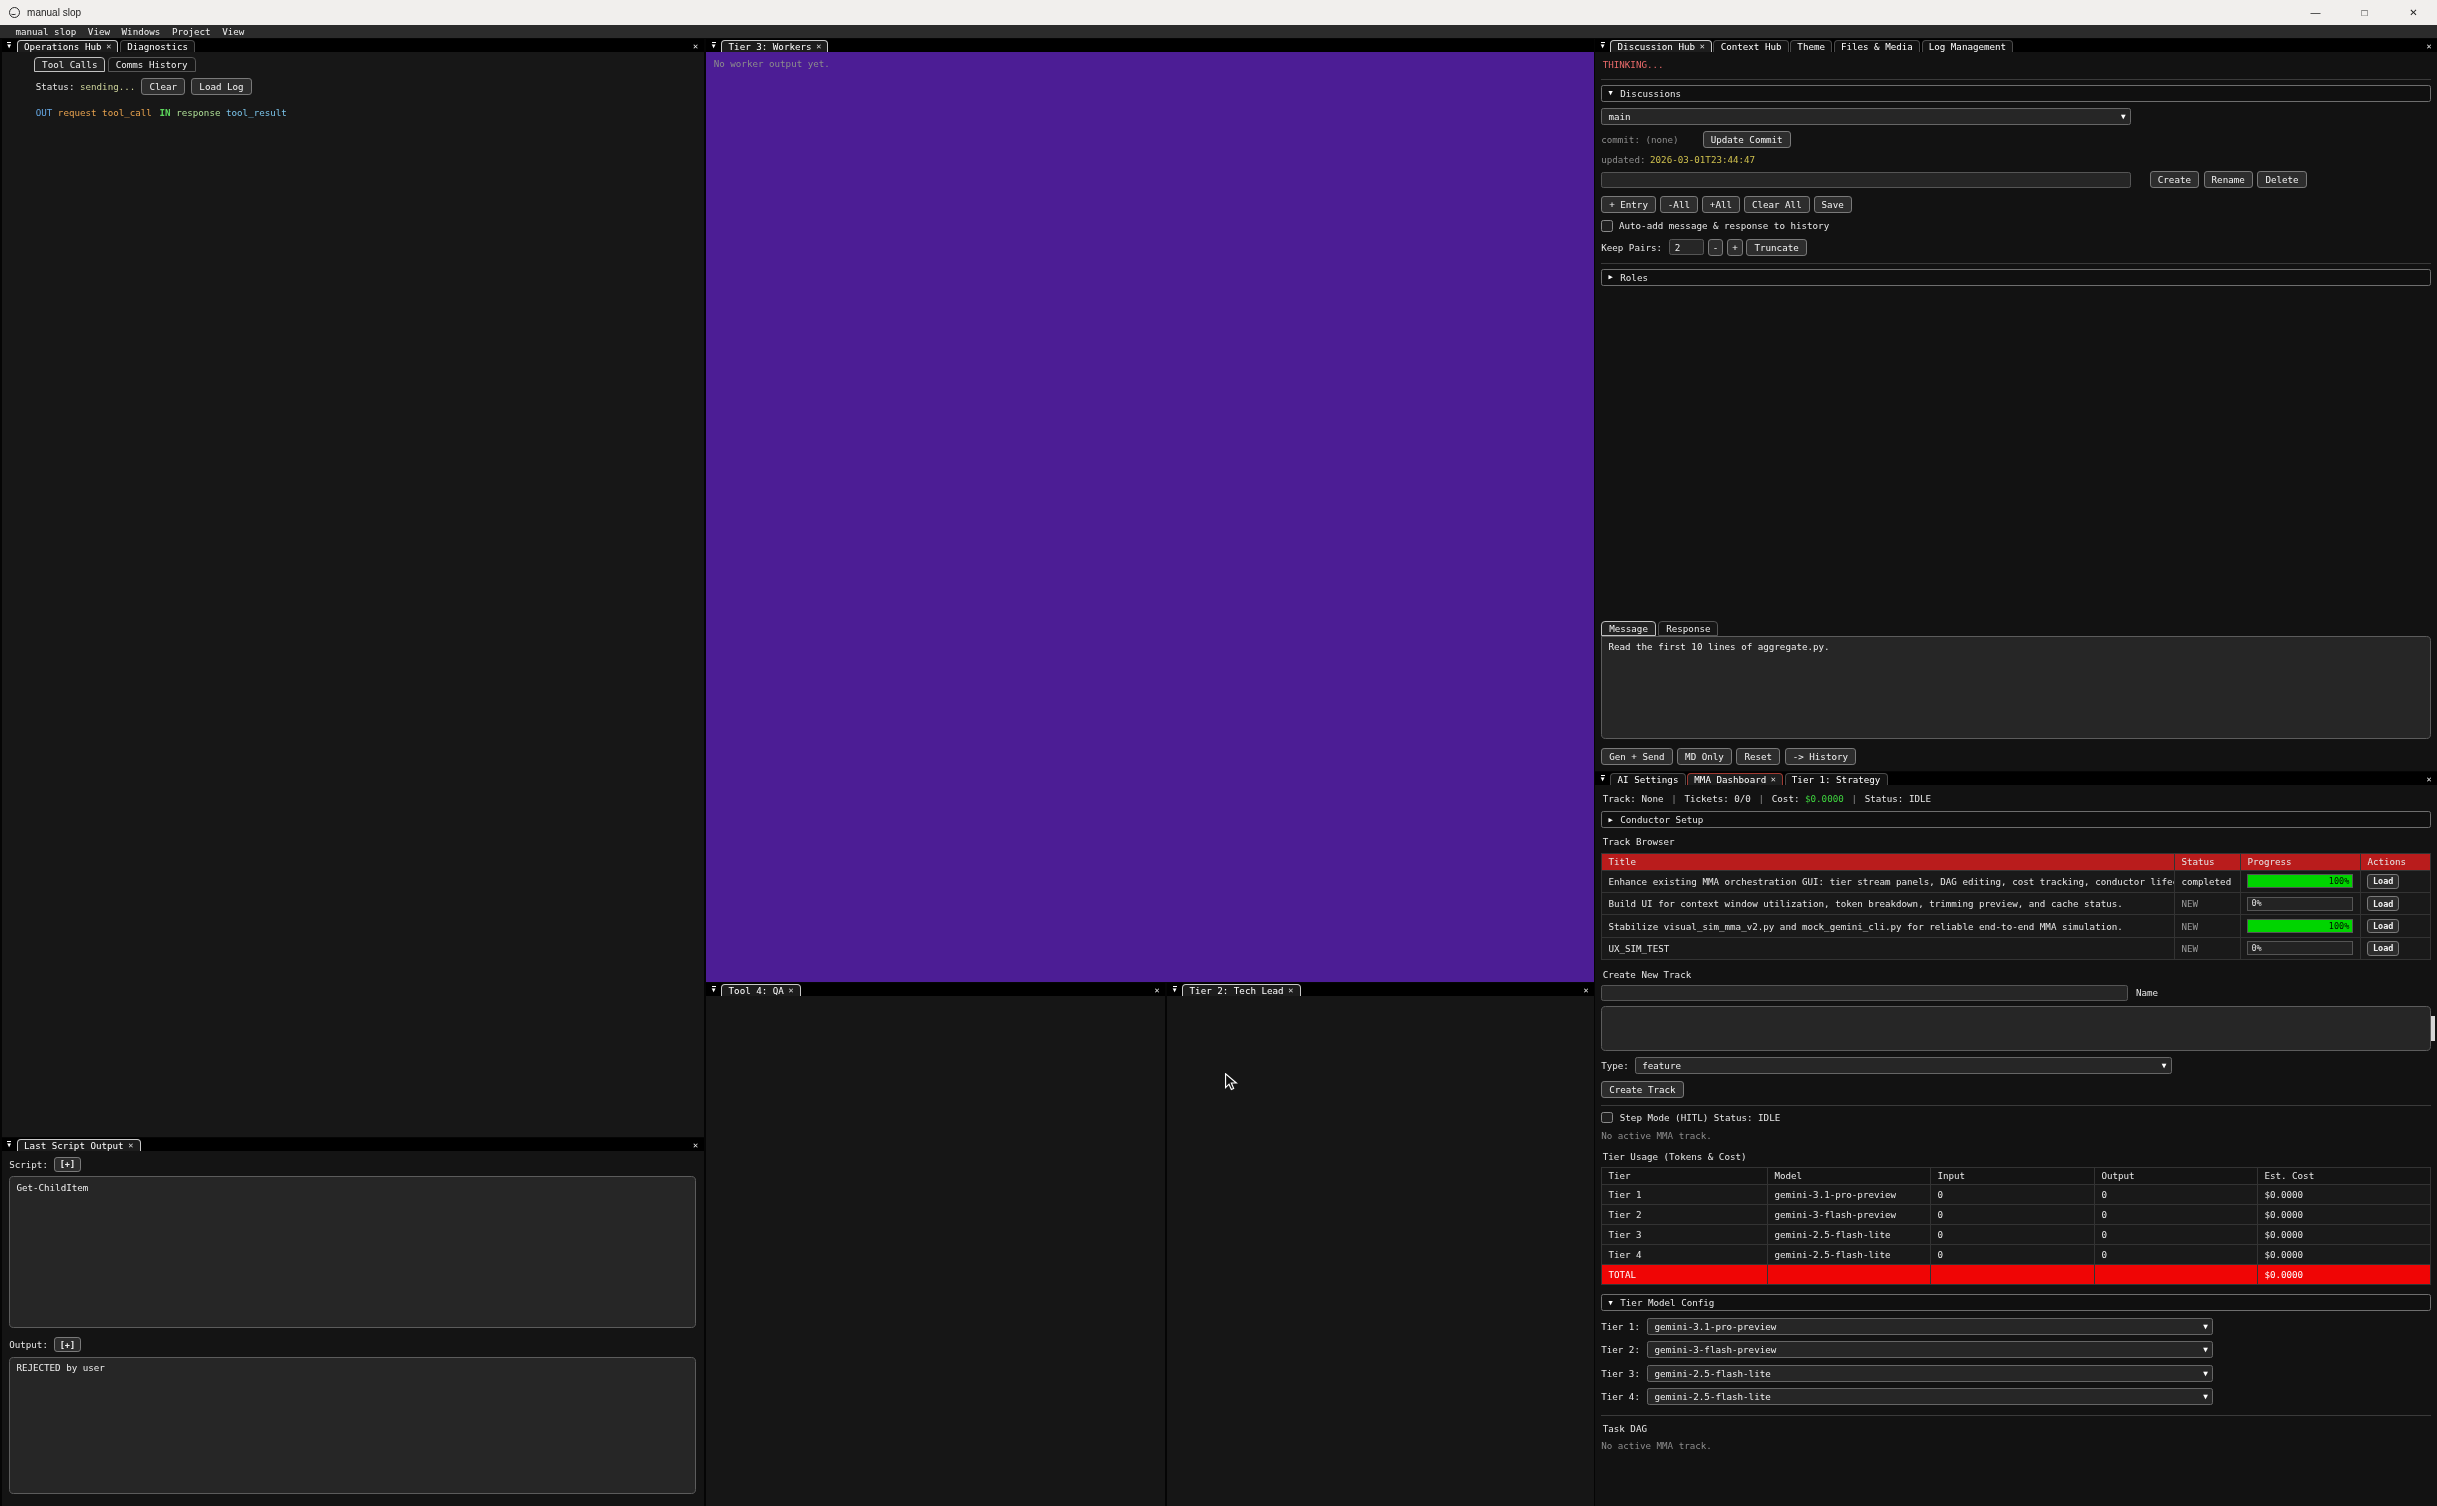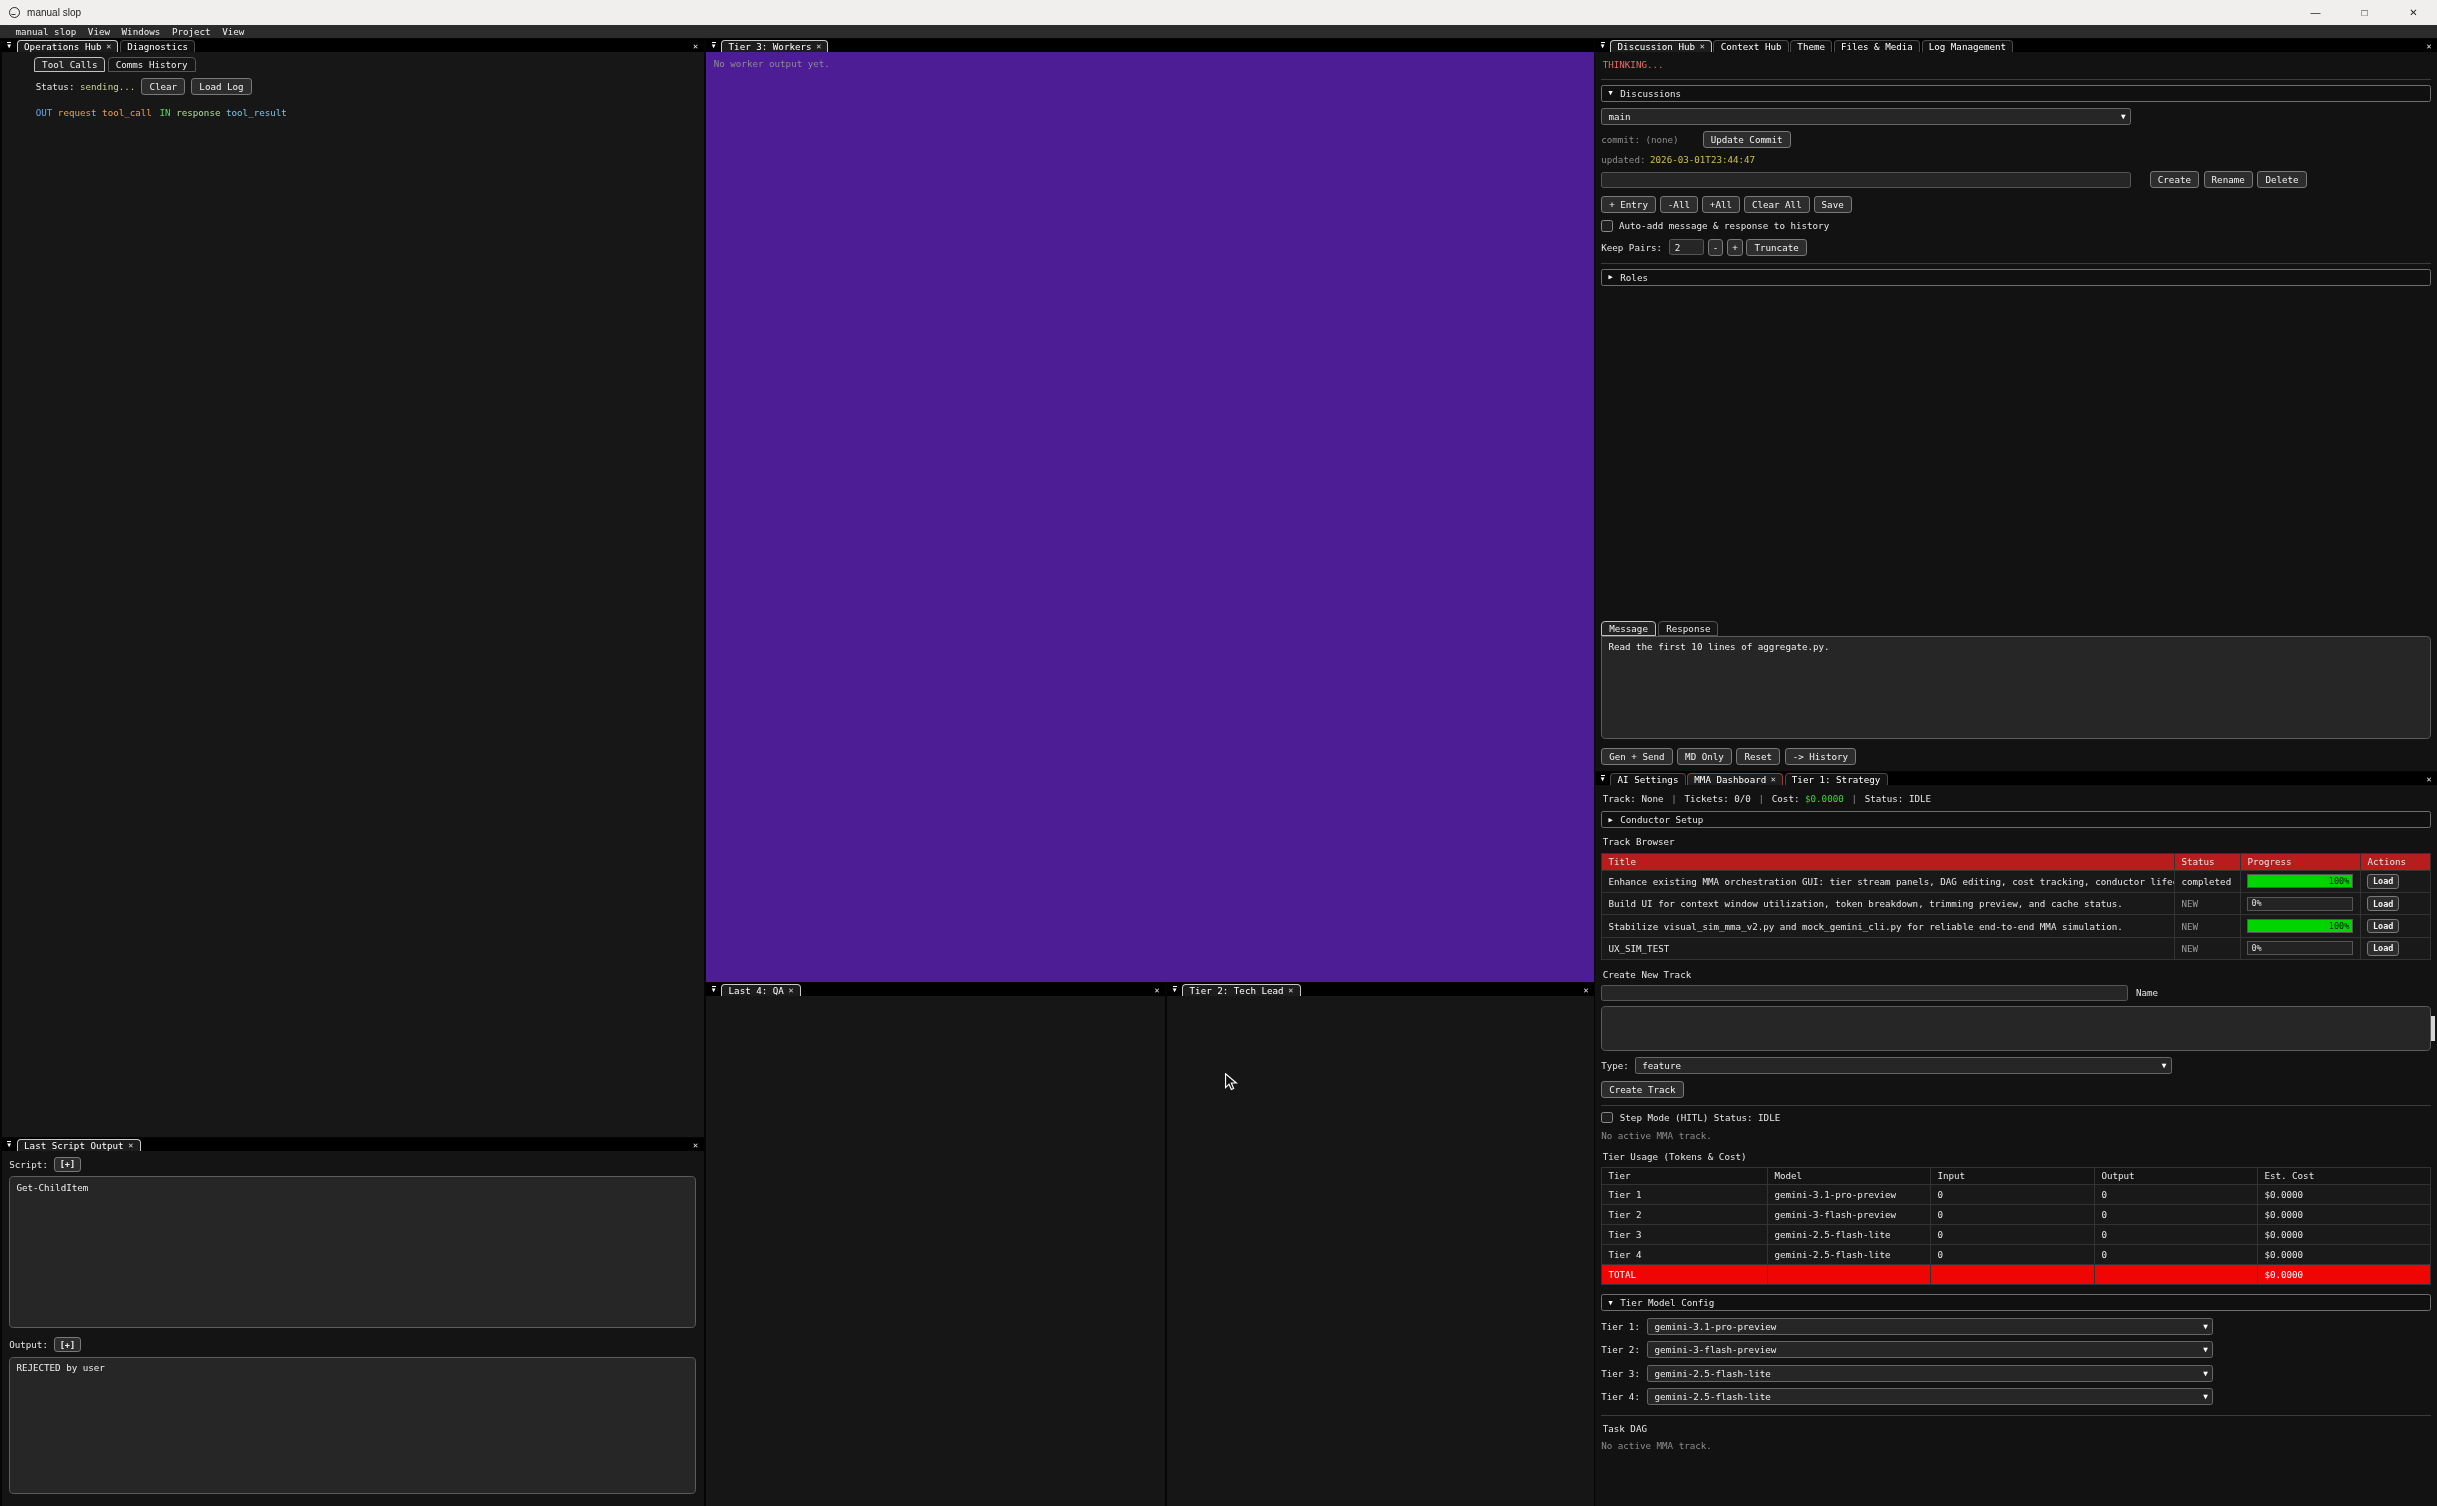--- a/index.html
+++ b/index.html
@@ -50,21 +50,21 @@
   .row { display:flex; align-items:center; }
 
   
   .subtabs { display:flex; margin:5.4px 0 0 4.6px; }
   .subtab { height:14.6px; display:flex; align-items:center; padding:0 7px; margin-right:2.3px; border:0.8px solid #555;
     border-radius:3.9px 3.9px 0 0; background:#161616; color:#eee; }
   .subtab.active { border-color:#c2c2c2; background:#222; }
   .ops-status { margin:6.2px 0 0 6.2px; gap:6.2px; }
   .c-status { color:#ccd29a; }
   .legend { margin:12.3px 0 0 6.2px; display:flex; gap:7.7px; }
-  .c-out { color:#66a9e6; } .c-oreq { color:#e6a14e; } .c-in { color:#5cd65c; } .c-iresp { color:#aede96; } .c-ires { color:#79c2e8; }
+  .c-out { color:#66a9e6; } .c-oreq { color:#e6a14e; } .c-in { color:#5cd65c;font-weight:bold; } .c-iresp { color:#aede96; } .c-ires { color:#79c2e8; }
 
   
   .disc-body { padding:4.6px 6.2px 6.2px 6.2px; }
   .thinking { color:#e96a6a; margin:2.3px 0 4.6px 1.5px; }
   .disc-sel { width:530px; margin:2.3px 0 6.2px 0; }
   .commit-row { gap:24px; margin-bottom:6.2px; }
   .updated-row { gap:4.6px; margin-bottom:6.2px; }
   .c-date { color:#cfc04e; }
   .branch-row { gap:4.6px; margin-bottom:7.7px; }
   .entry-row { gap:3.9px; margin-bottom:7px; }
@@ -173,21 +173,21 @@
       <span class="gray">No worker output yet.</span>
     </div>
   </div>
 
   <div class="panel" style="left:706px; top:983px; width:459px; height:523px;">
     <div class="phead">
       <span class="dock">
           <i>▼</i>
         </span>
       <div class="tab active">
-        <span>Last 4: QA</span>
+        <span>Tool 4: QA</span>
         <span class="tx">✕</span>
       </div>
       <span class="close">✕</span>
     </div>
     <div class="pbody" style="background:#161616;"></div>
   </div>
 
   <div class="panel" style="left:1167px; top:983px; width:427px; height:523px;">
     <div class="phead">
       <span class="dock">

